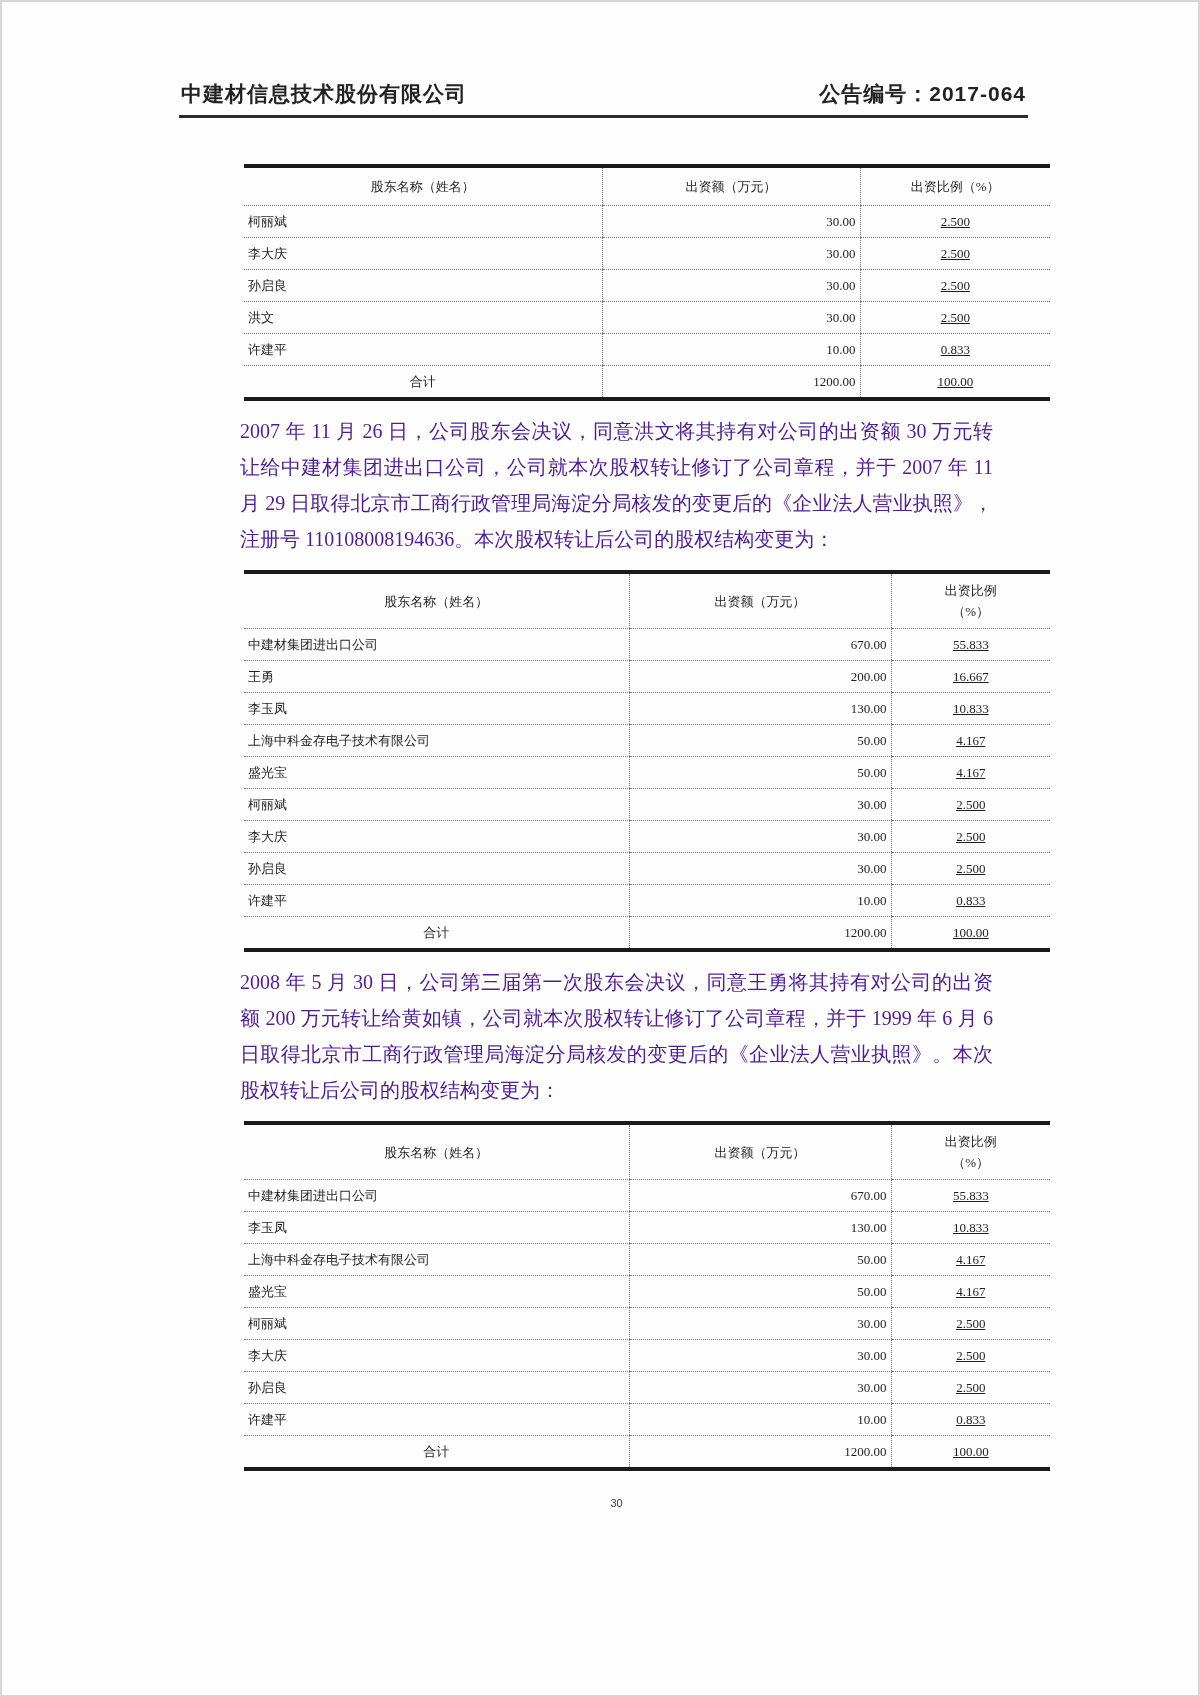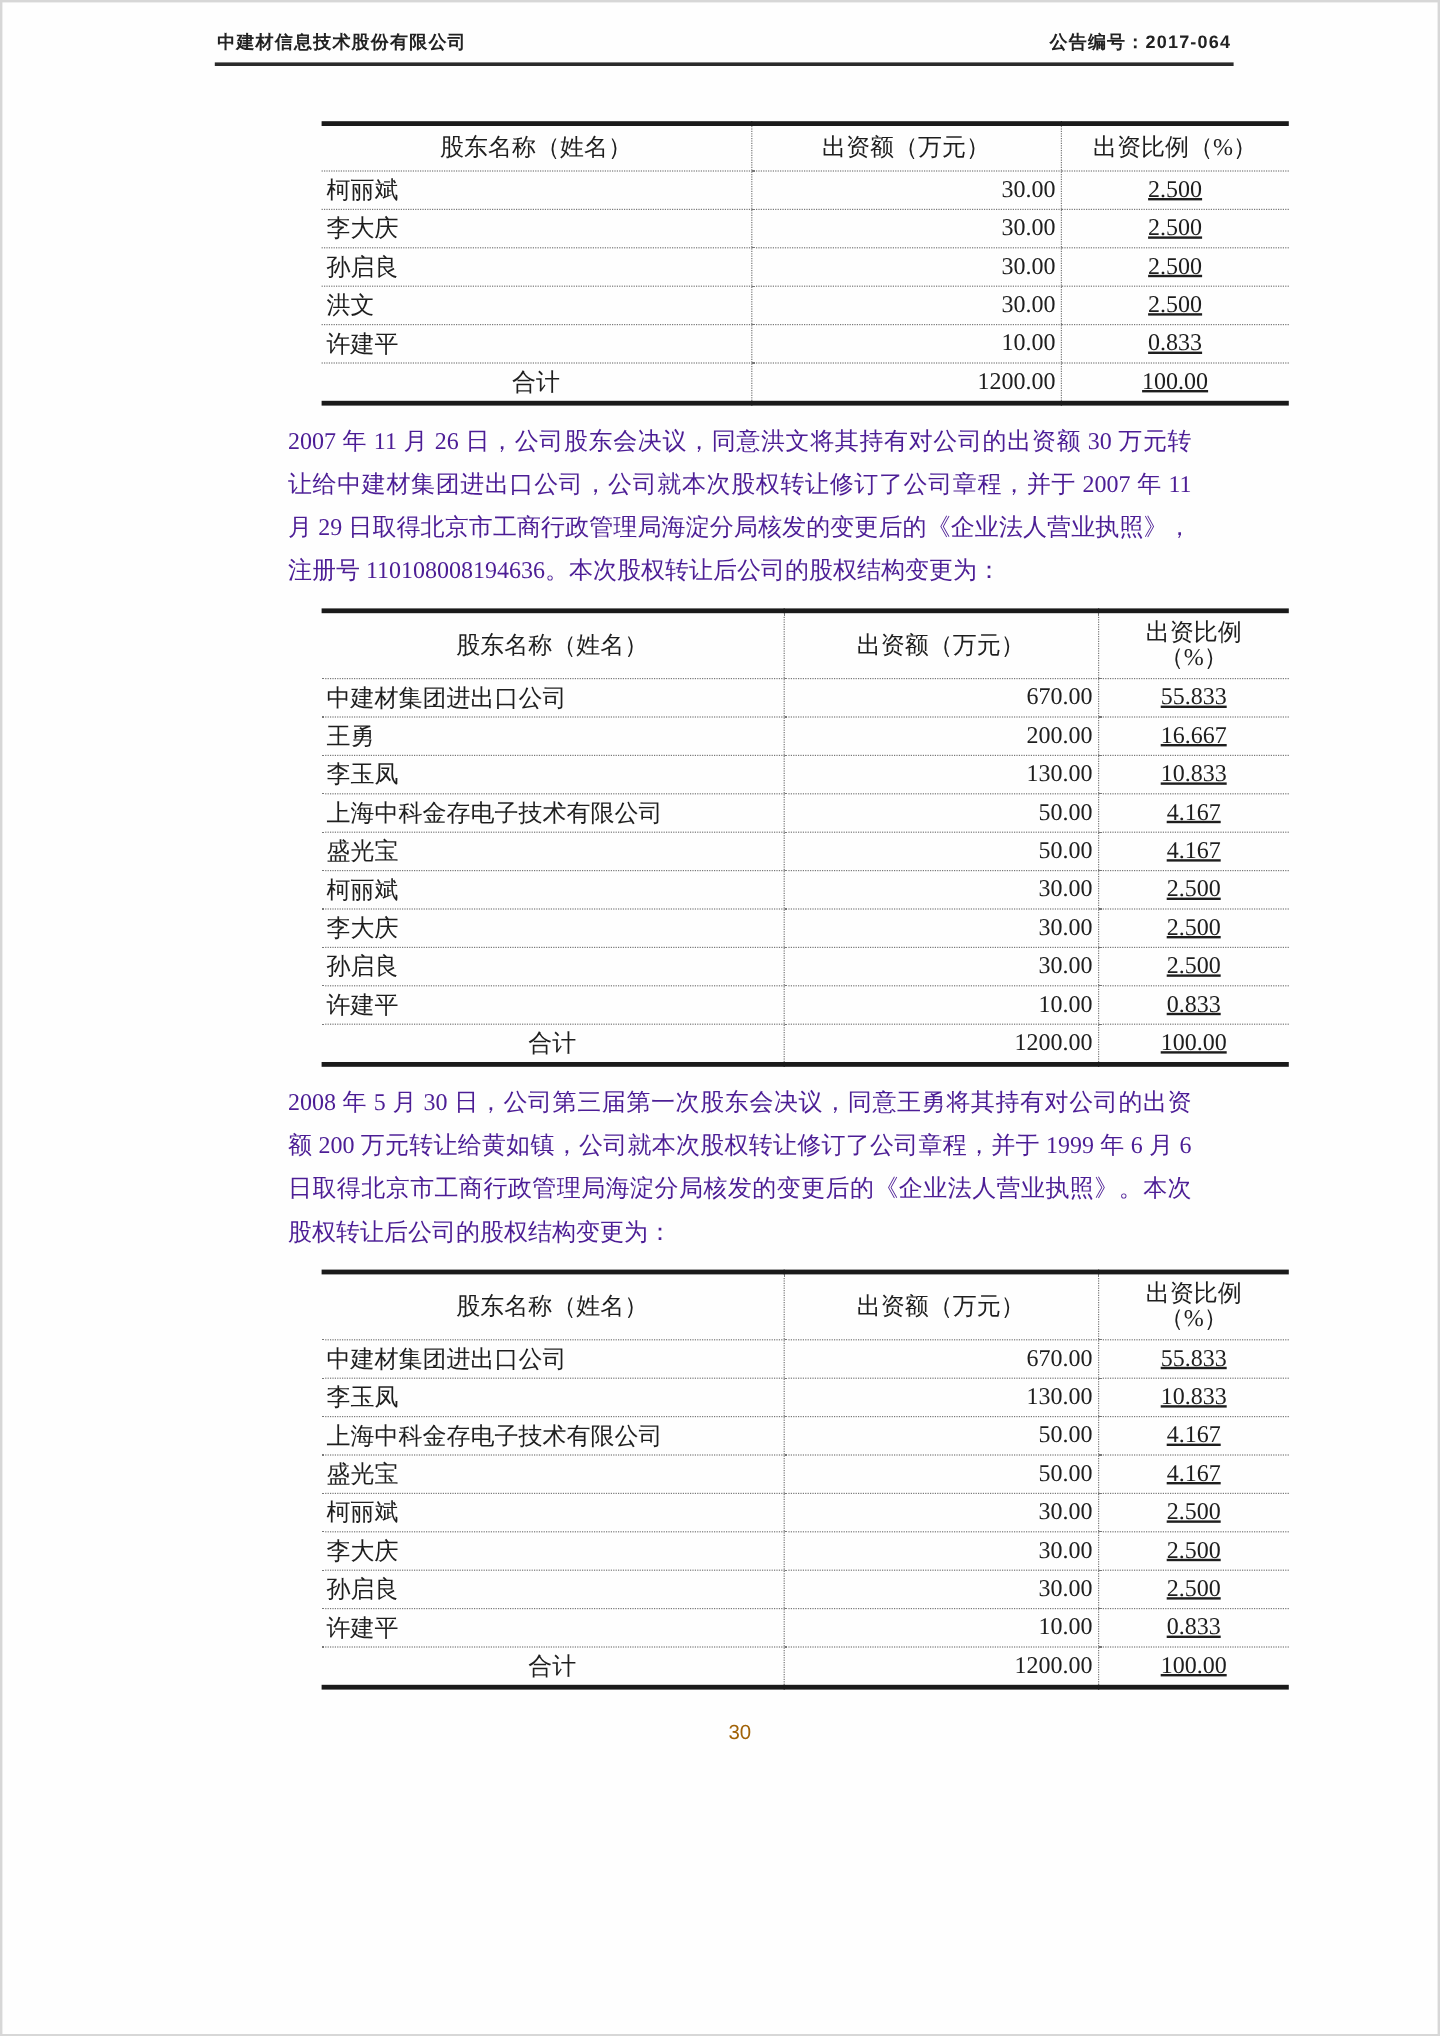--- a/index.html
+++ b/index.html
@@ -9,44 +9,44 @@
     background:#fefefe;
     overflow:hidden;
     box-sizing:border-box;
     border:2px solid #d7d7d7;
     font-family:"Liberation Serif","DejaVu Serif",serif;
     color:#1e1e1e;
   }
   
   .hdr{
     margin:0 170px 0 177px;
-    padding:24px 2px 7px 2px;
+    padding:78px 2px 7px 2px;
     border-bottom:3px solid #2b2b2b;
     display:flex;justify-content:space-between;align-items:flex-end;
     font-family:"Liberation Sans","DejaVu Sans",sans-serif;
-    font-weight:bold;font-size:15px;letter-spacing:1px;
+    font-weight:bold;font-size:21px;letter-spacing:1px;
     color:#222;
   }
   
   .content{margin-left:238px;width:822px;}
   p.para{
     margin:12px 0 0 0;width:753px;
     font-size:20px;line-height:36px;
     text-align:justify;
     color:#4c1d95;
   }
   
   table.sh{
-    margin:46px 0 0 28px;
+    margin:46px 0 0 4px;
     width:806px;
     border-collapse:collapse;
     table-layout:fixed;
     border-top:4px solid #1a1a1a;
     border-bottom:4px solid #1a1a1a;
-    font-size:20px;
+    font-size:13px;
   }
   table.sh.t2,table.sh.t3{margin-top:13px;}
   table.sh th{
     font-weight:normal;text-align:center;vertical-align:middle;
     height:33px;line-height:21px;
     border-bottom:1px dotted #777;
     padding:2px 4px;
   }
   table.sh.t2 th,table.sh.t3 th{height:50px;}
   table.sh td{
@@ -57,21 +57,21 @@
   table.sh tr:last-child td{border-bottom:none;}
   table.sh th + th, table.sh td + td{border-left:1px dotted #777;}
   td.c-name{text-align:left;padding-left:20px;}
   td.c-amt{text-align:right;padding-right:18px;}
   td.c-pct{text-align:center;text-decoration:underline;}
   td.c-total{text-align:center;}
   .wrap{display:inline-block;text-align:center;white-space:pre-line;}
   
   .page-number{
     margin-top:26px;width:753px;margin-left:238px;
-    text-align:center;font-size:17px;color:#a16207;
+    text-align:center;font-size:11px;color:#404040;
     font-family:"Liberation Sans","DejaVu Sans",sans-serif;
   }
 </style>
 </head>
 <body>
 
 <div class="page">
 
   <div class="hdr">
     <span>中建材信息技术股份有限公司</span>

